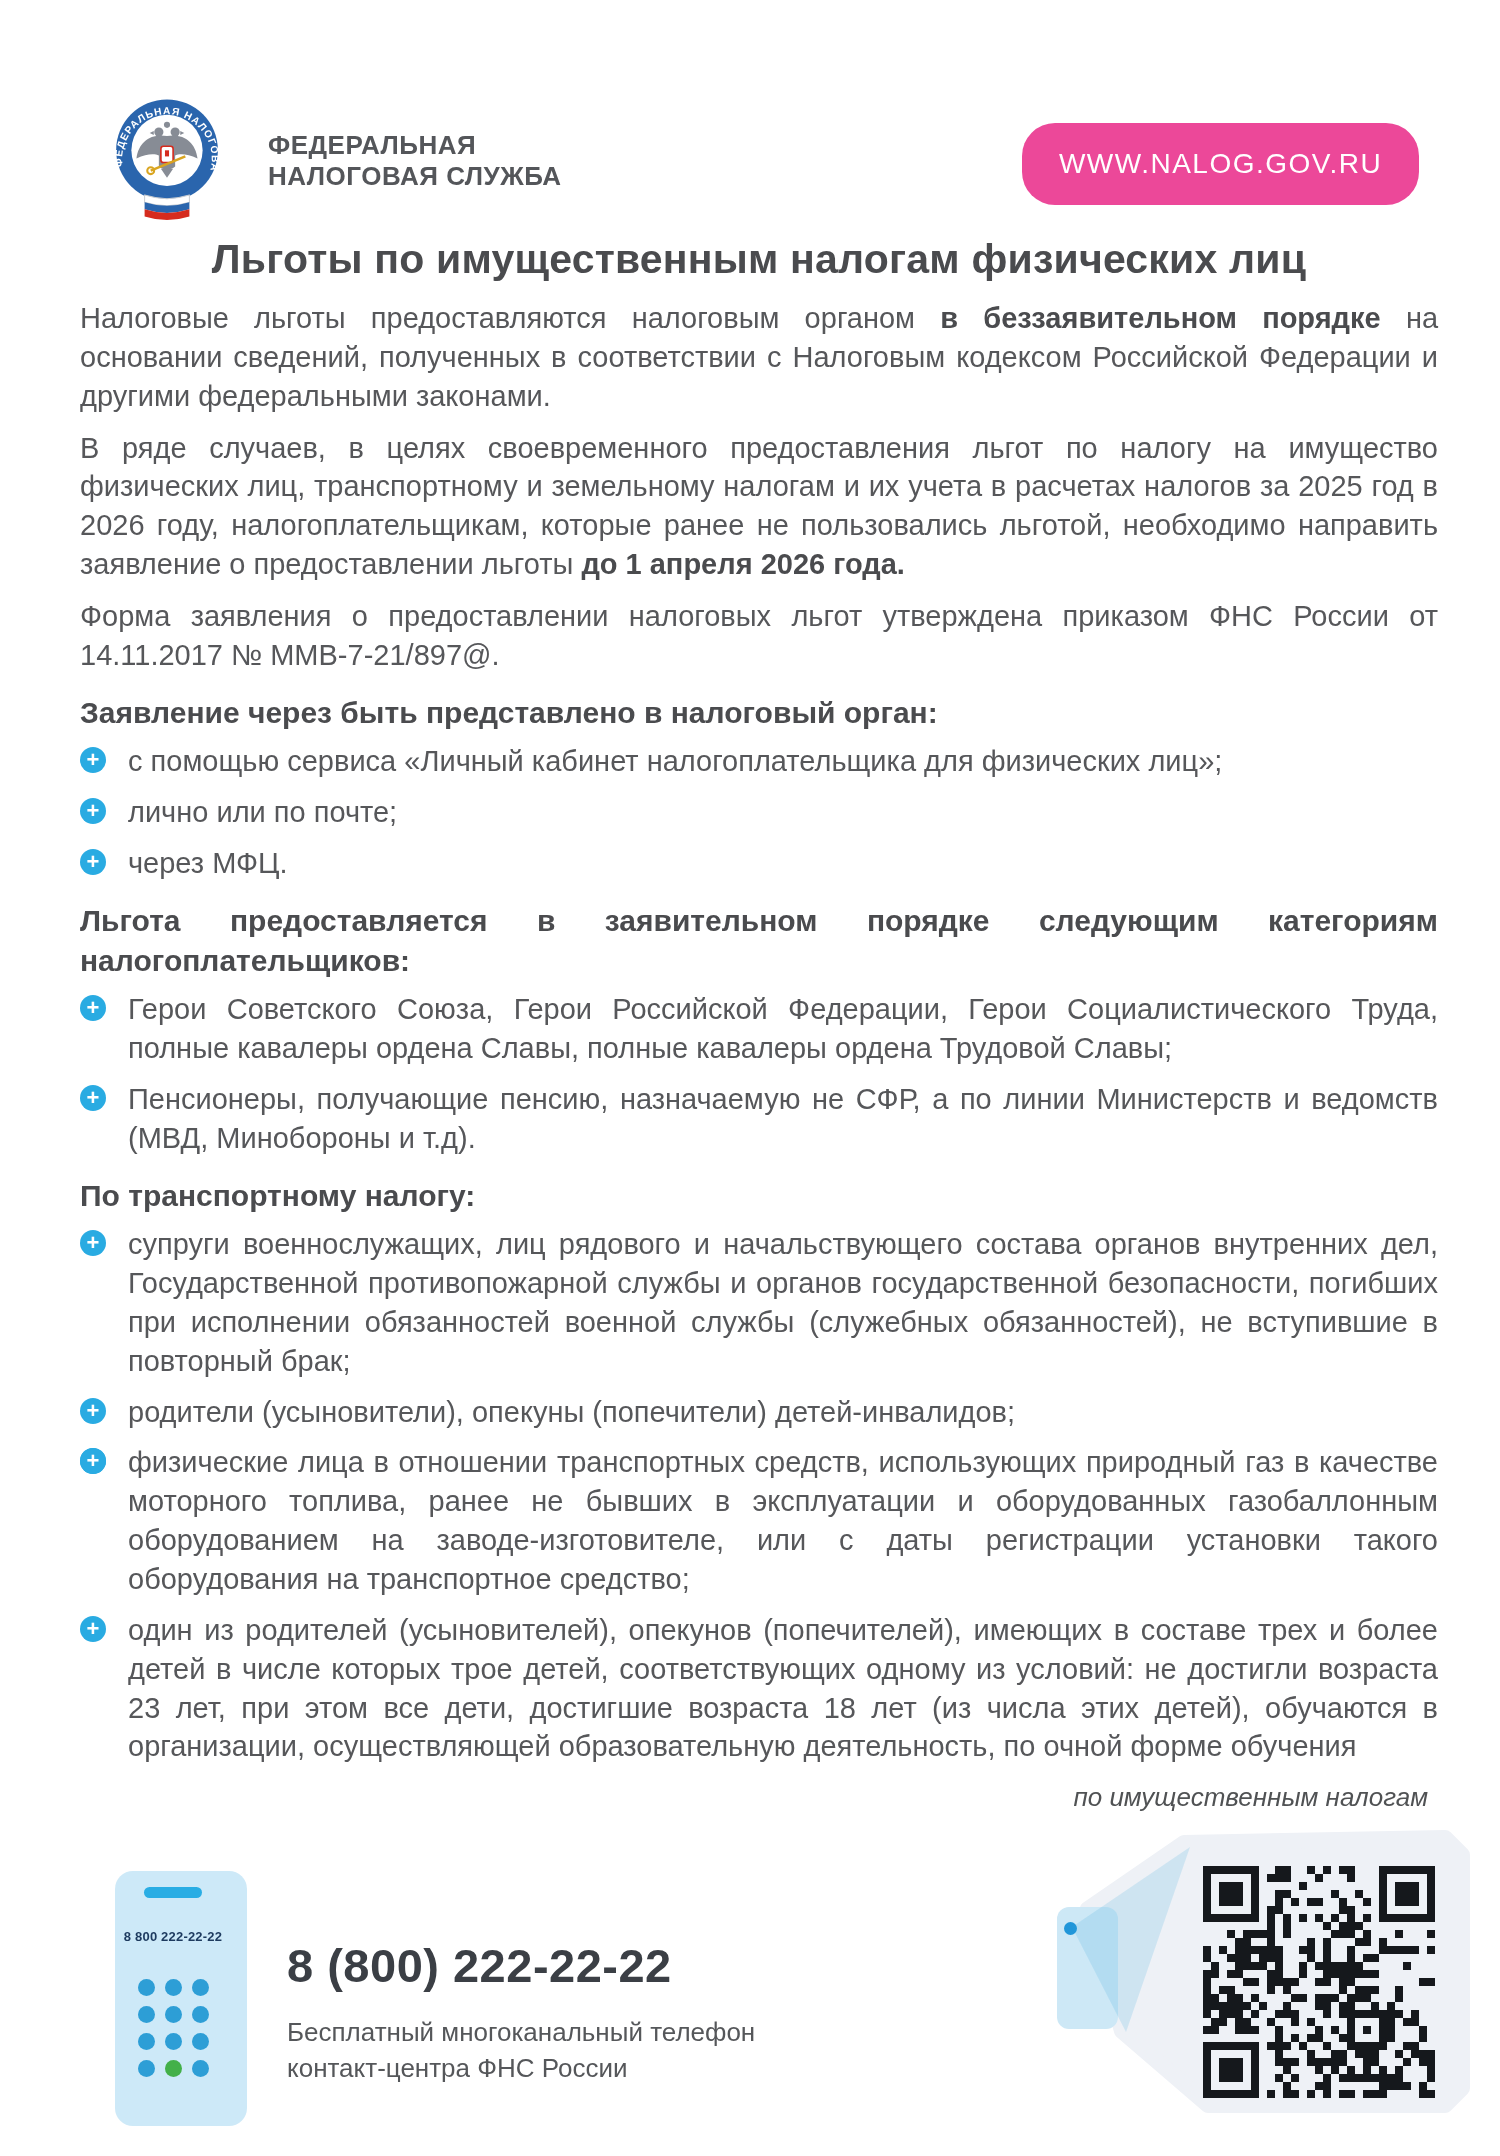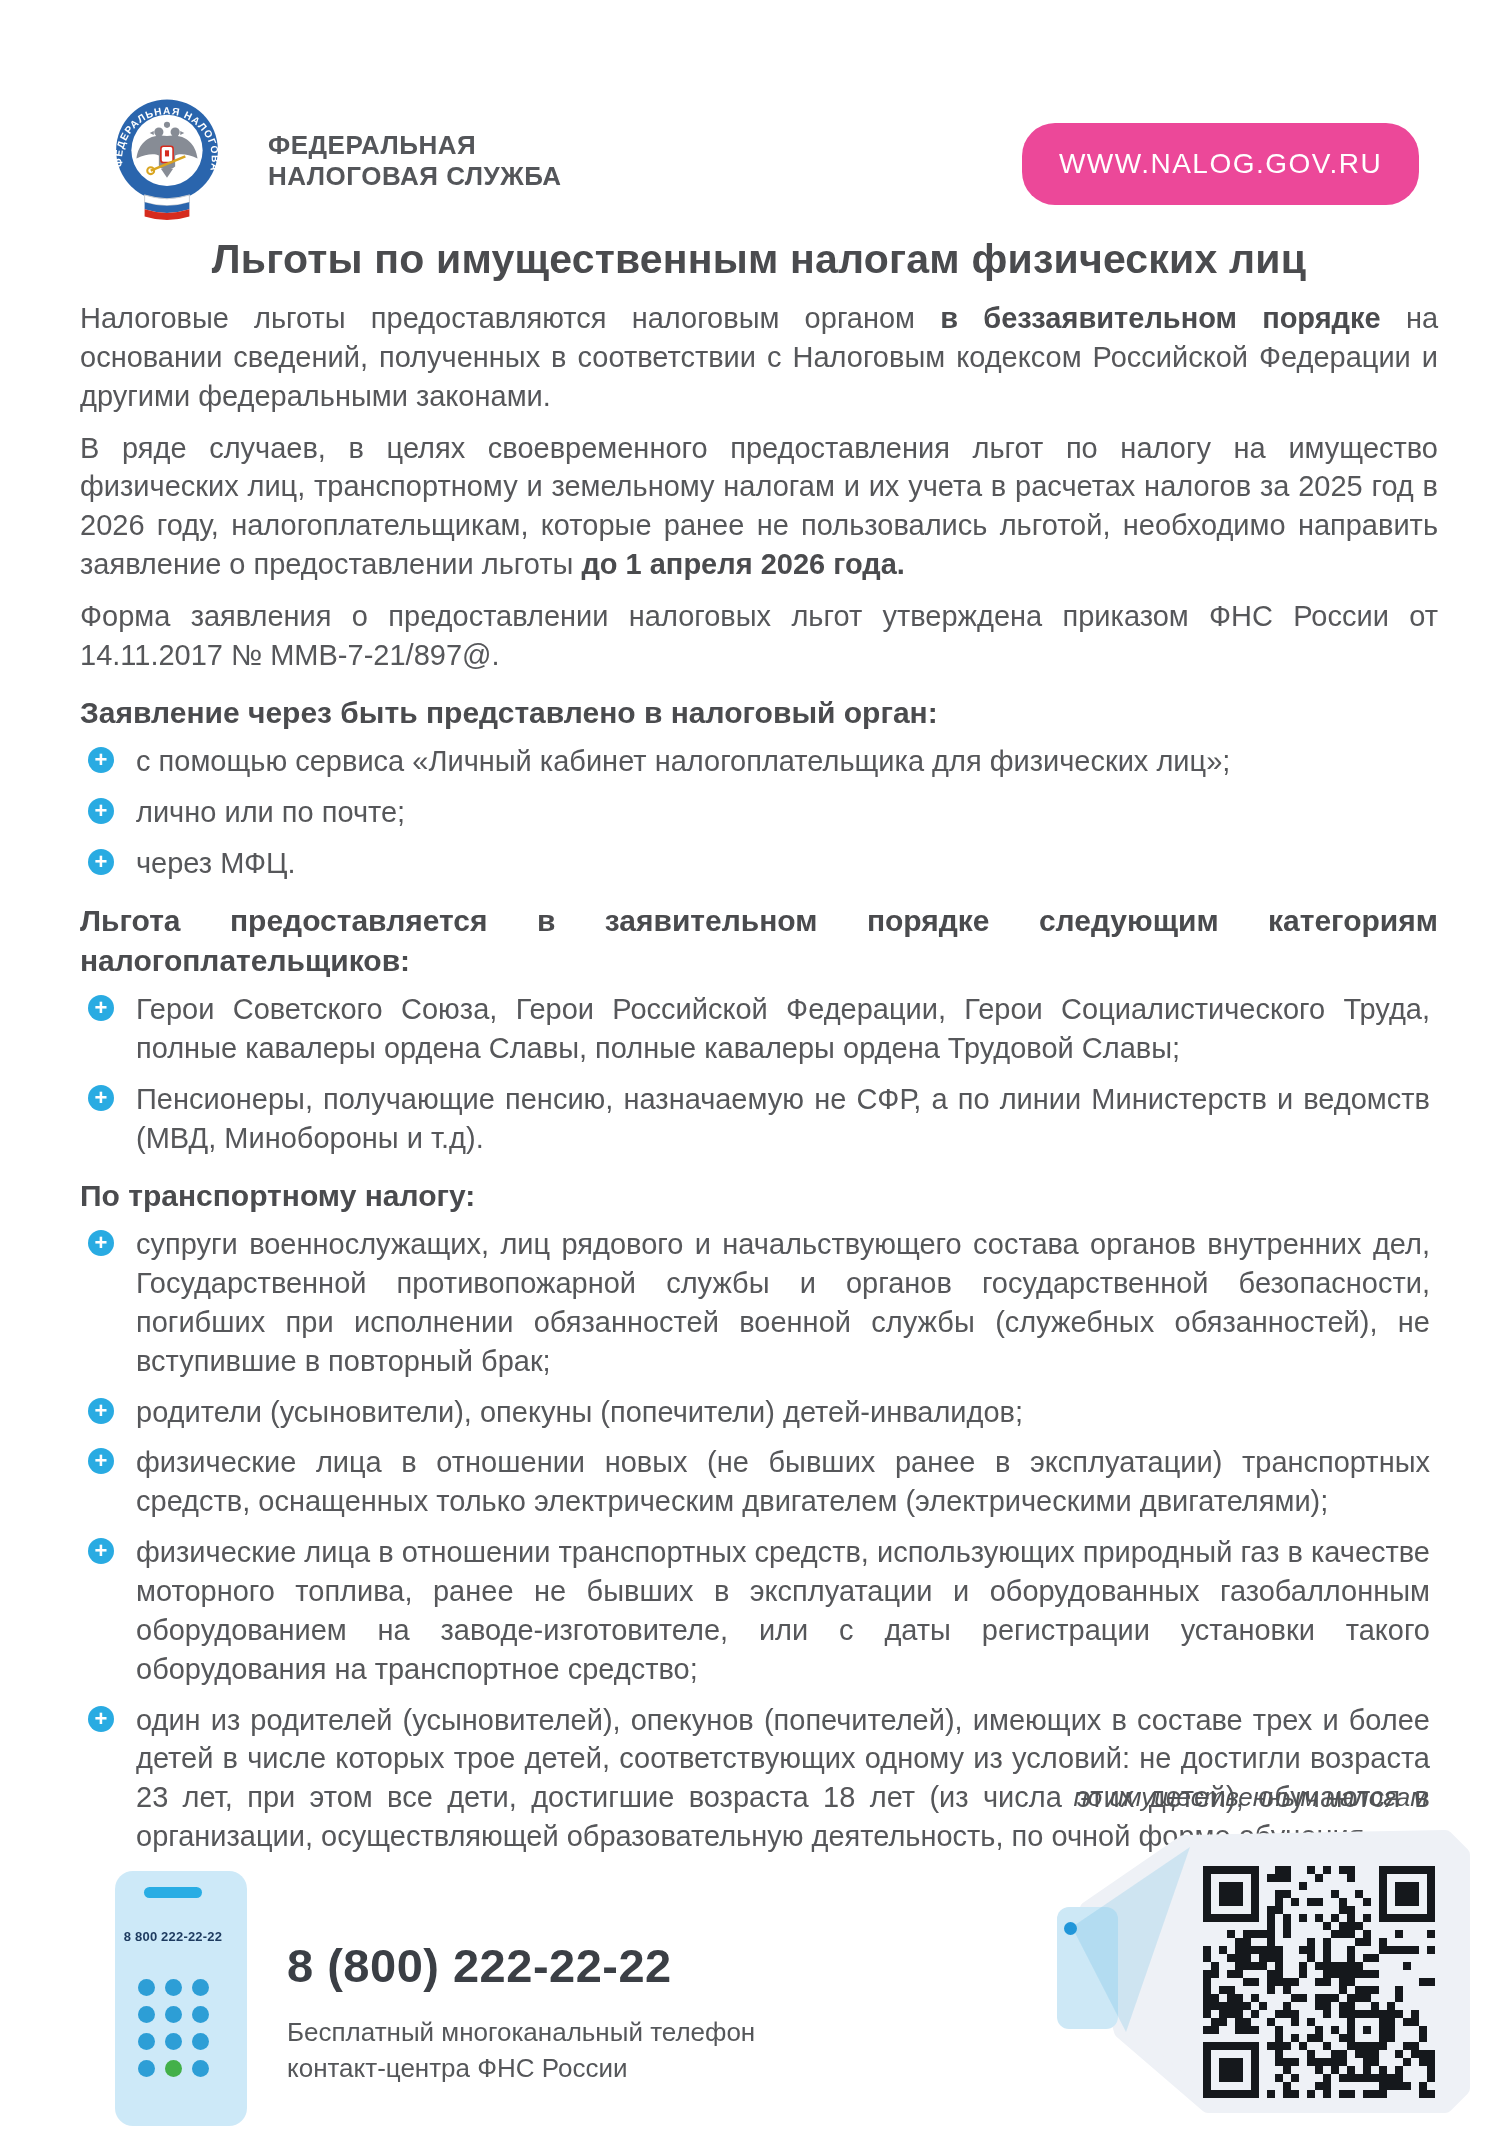--- a/index.html
+++ b/index.html
@@ -16,21 +16,21 @@
 
   
   .main{position:absolute;left:80px;top:236px;width:1358px;}
   .title{font-size:41px;font-weight:700;color:#4a4b4e;margin:0 0 16px;letter-spacing:.2px;text-align:center;}
   .para{font-size:29px;line-height:1.34;text-align:justify;margin:0 0 13px;}
   .para b,.bold{font-weight:700;color:#4a4b4e;}
   .sec-heading{font-size:30px;font-weight:700;color:#4a4b4e;line-height:1.32;
                text-align:justify;margin:18px 0 10px;}
   ul.plist{list-style:none;margin:0 0 6px;padding:0;}
   ul.plist li{position:relative;padding-left:48px;font-size:29px;line-height:1.34;
-              text-align:justify;margin:0 8px 12px;}
+              text-align:justify;margin:0 0 12px;}
   .bullet{position:absolute;left:0;top:5px;width:26px;height:26px;border-radius:50%;
           background:#29abe2;display:block;}
   .bullet::before{content:"+";position:absolute;left:0;top:0;width:26px;height:26px;
                   line-height:25px;text-align:center;color:#fff;font-size:22px;font-weight:700;}
 
   
   .qr-caption{position:absolute;right:72px;top:1780px;text-align:right;font-style:italic;
               font-size:26px;line-height:34px;color:#505254;}
   .phone-icon{position:absolute;left:115px;top:1871px;width:132px;height:255px;
               background:#cde9f8;border-radius:18px;}
@@ -115,21 +115,21 @@
     <div class="sec-heading">Льгота предоставляется в заявительном порядке следующим категориям налогоплательщиков:</div>
     <ul class="plist">
       <li><span class="bullet"></span><span>Герои Советского Союза, Герои Российской Федерации, Герои Социалистического Труда, полные кавалеры ордена Славы, полные кавалеры ордена Трудовой Славы;</span></li>
       <li><span class="bullet"></span><span>Пенсионеры, получающие пенсию, назначаемую не СФР, а по линии Министерств и ведомств (МВД, Минобороны и т.д).</span></li>
     </ul>
 
     <div class="sec-heading">По транспортному налогу:</div>
     <ul class="plist">
       <li><span class="bullet"></span><span>супруги военнослужащих, лиц рядового и начальствующего состава органов внутренних дел, Государственной противопожарной службы и органов государственной безопасности, погибших при исполнении обязанностей военной службы (служебных обязанностей), не вступившие в повторный брак;</span></li>
       <li><span class="bullet"></span><span>родители (усыновители), опекуны (попечители) детей-инвалидов;</span></li>
-      <li><span class="bullet"></span><span>физические лица в отношении новых (не бывших ранее в эксплуатации) транспортных средств, оснащенных только электрическим двигателем (электрическими двигателями);</span></li>
+      <li><span class="bullet"></span></li>
       <li><span class="bullet"></span><span>физические лица в отношении транспортных средств, использующих природный газ в качестве моторного топлива, ранее не бывших в эксплуатации и оборудованных газобаллонным оборудованием на заводе-изготовителе, или с даты регистрации установки такого оборудования на транспортное средство;</span></li>
       <li><span class="bullet"></span><span>один из родителей (усыновителей), опекунов (попечителей), имеющих в составе трех и более детей в числе которых трое детей, соответствующих одному из условий: не достигли возраста 23 лет, при этом все дети, достигшие возраста 18 лет (из числа этих детей), обучаются в организации, осуществляющей образовательную деятельность, по очной форме обучения</span></li>
     </ul>
   </div>
 
   <div class="qr-caption">
     <div>по имущественным налогам</div>
   </div>
 
   <div class="phone-icon">

